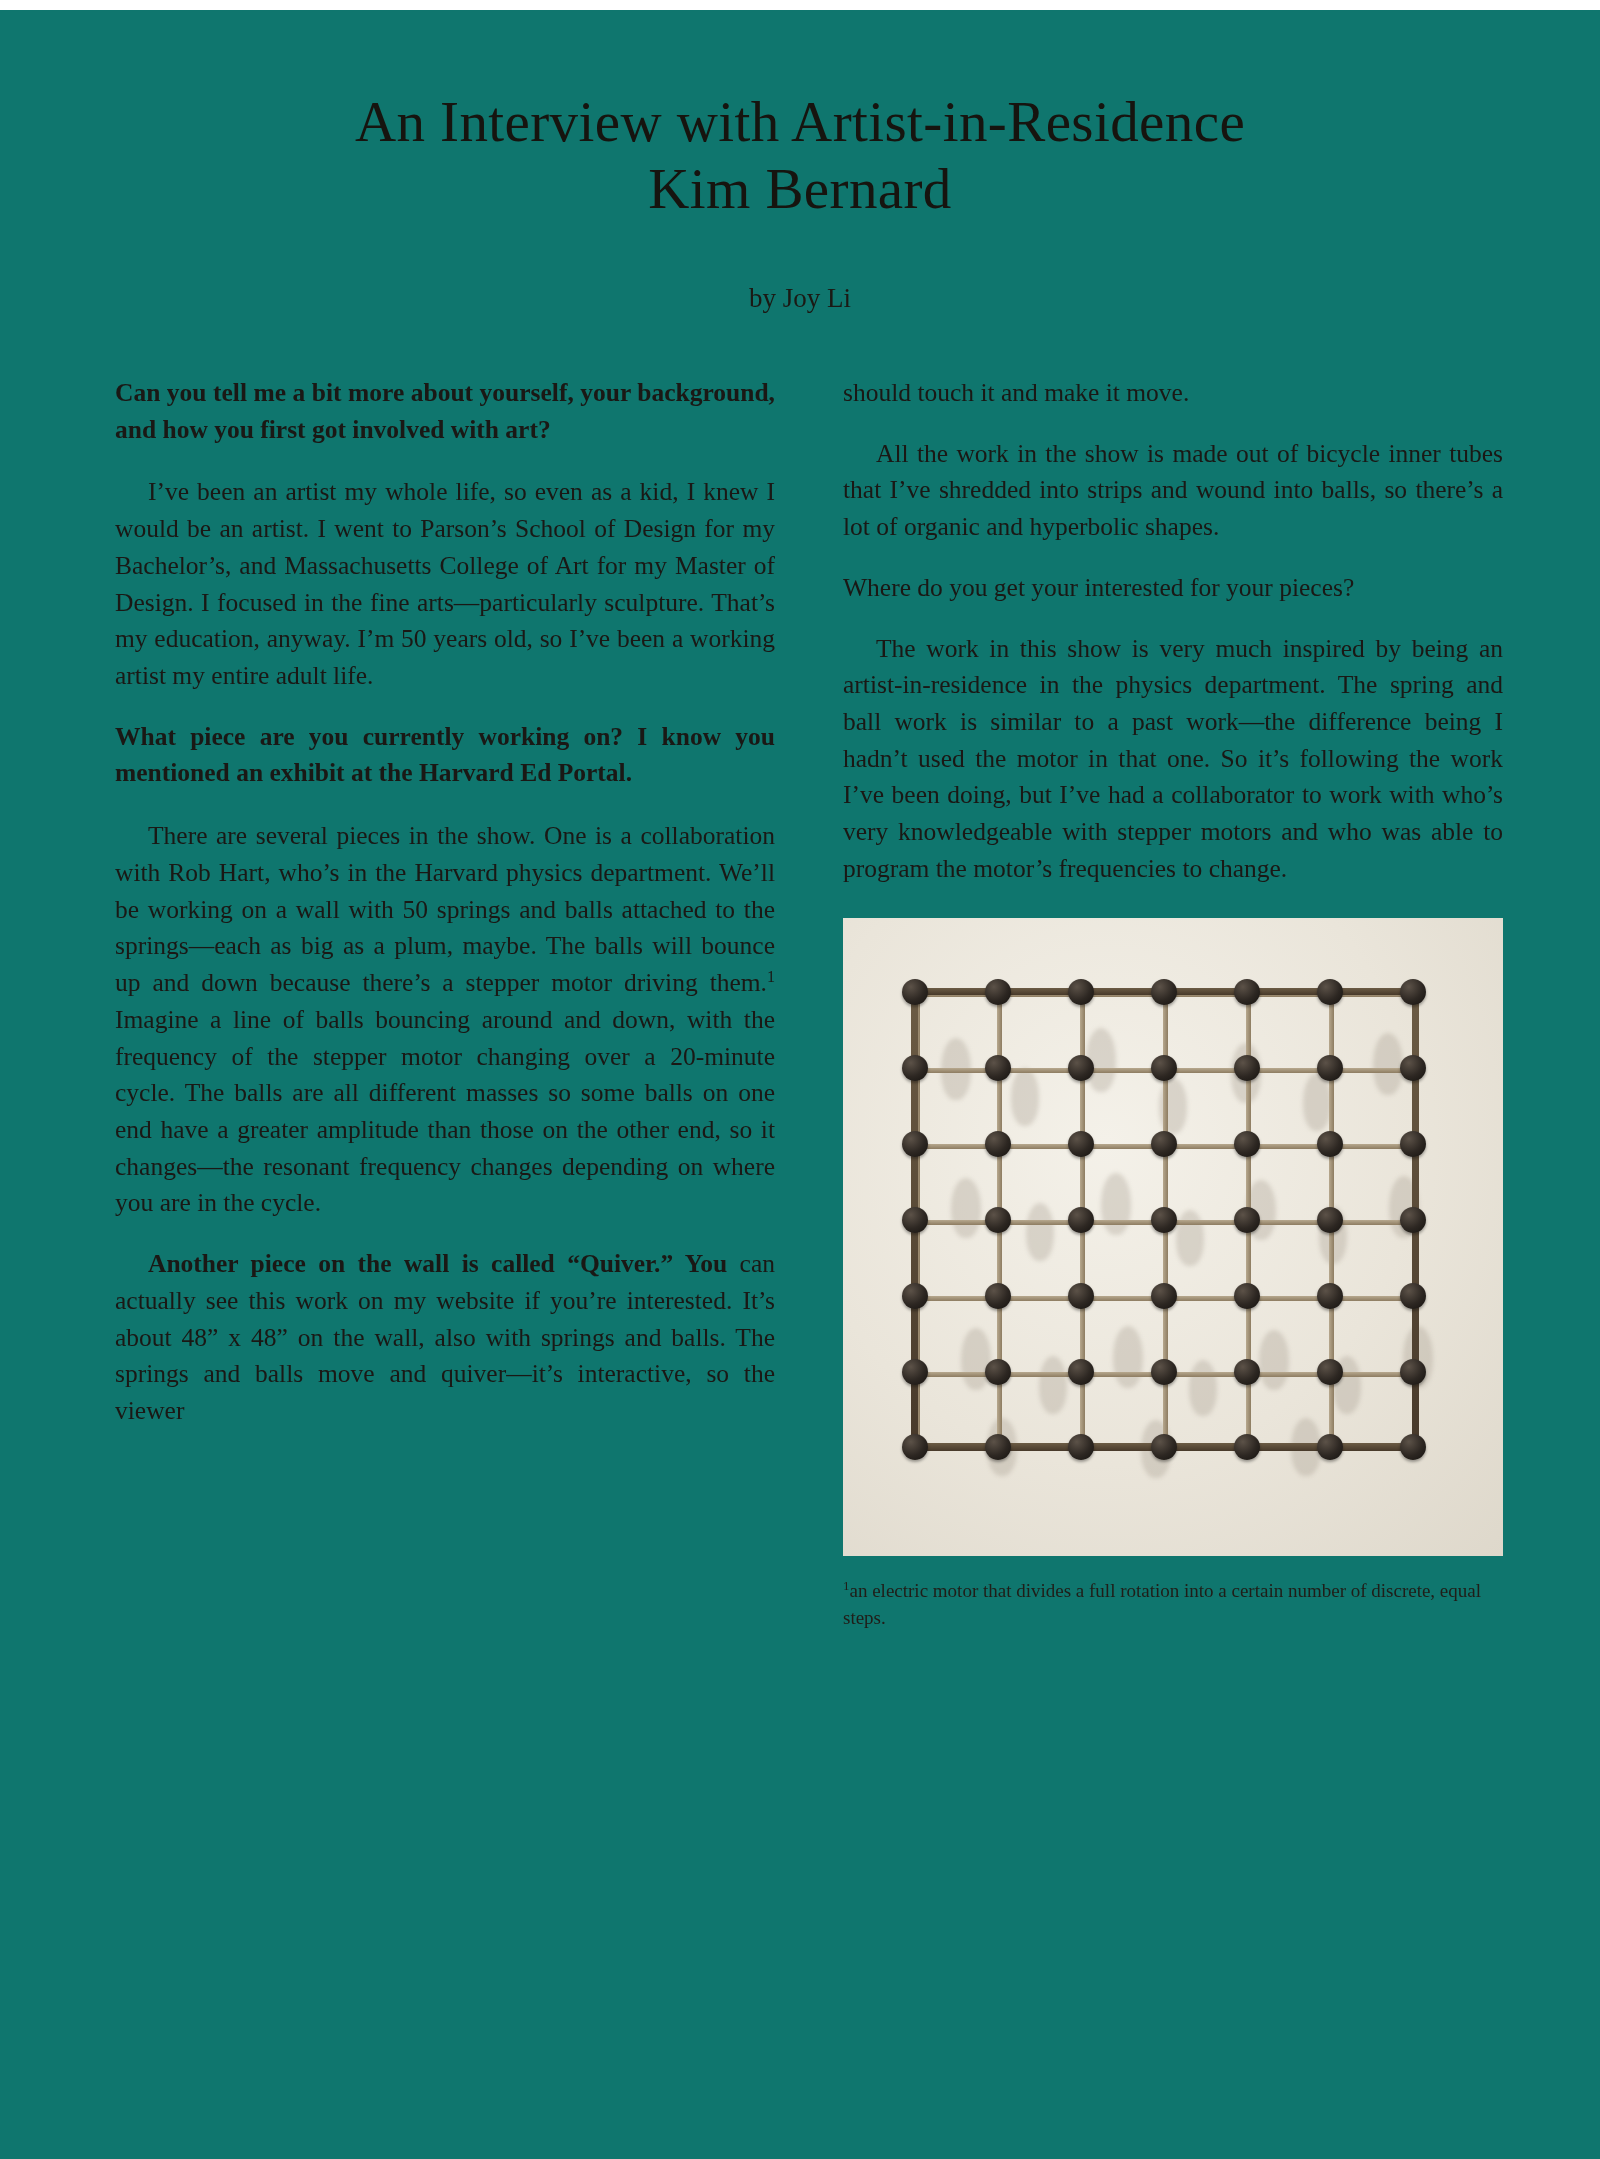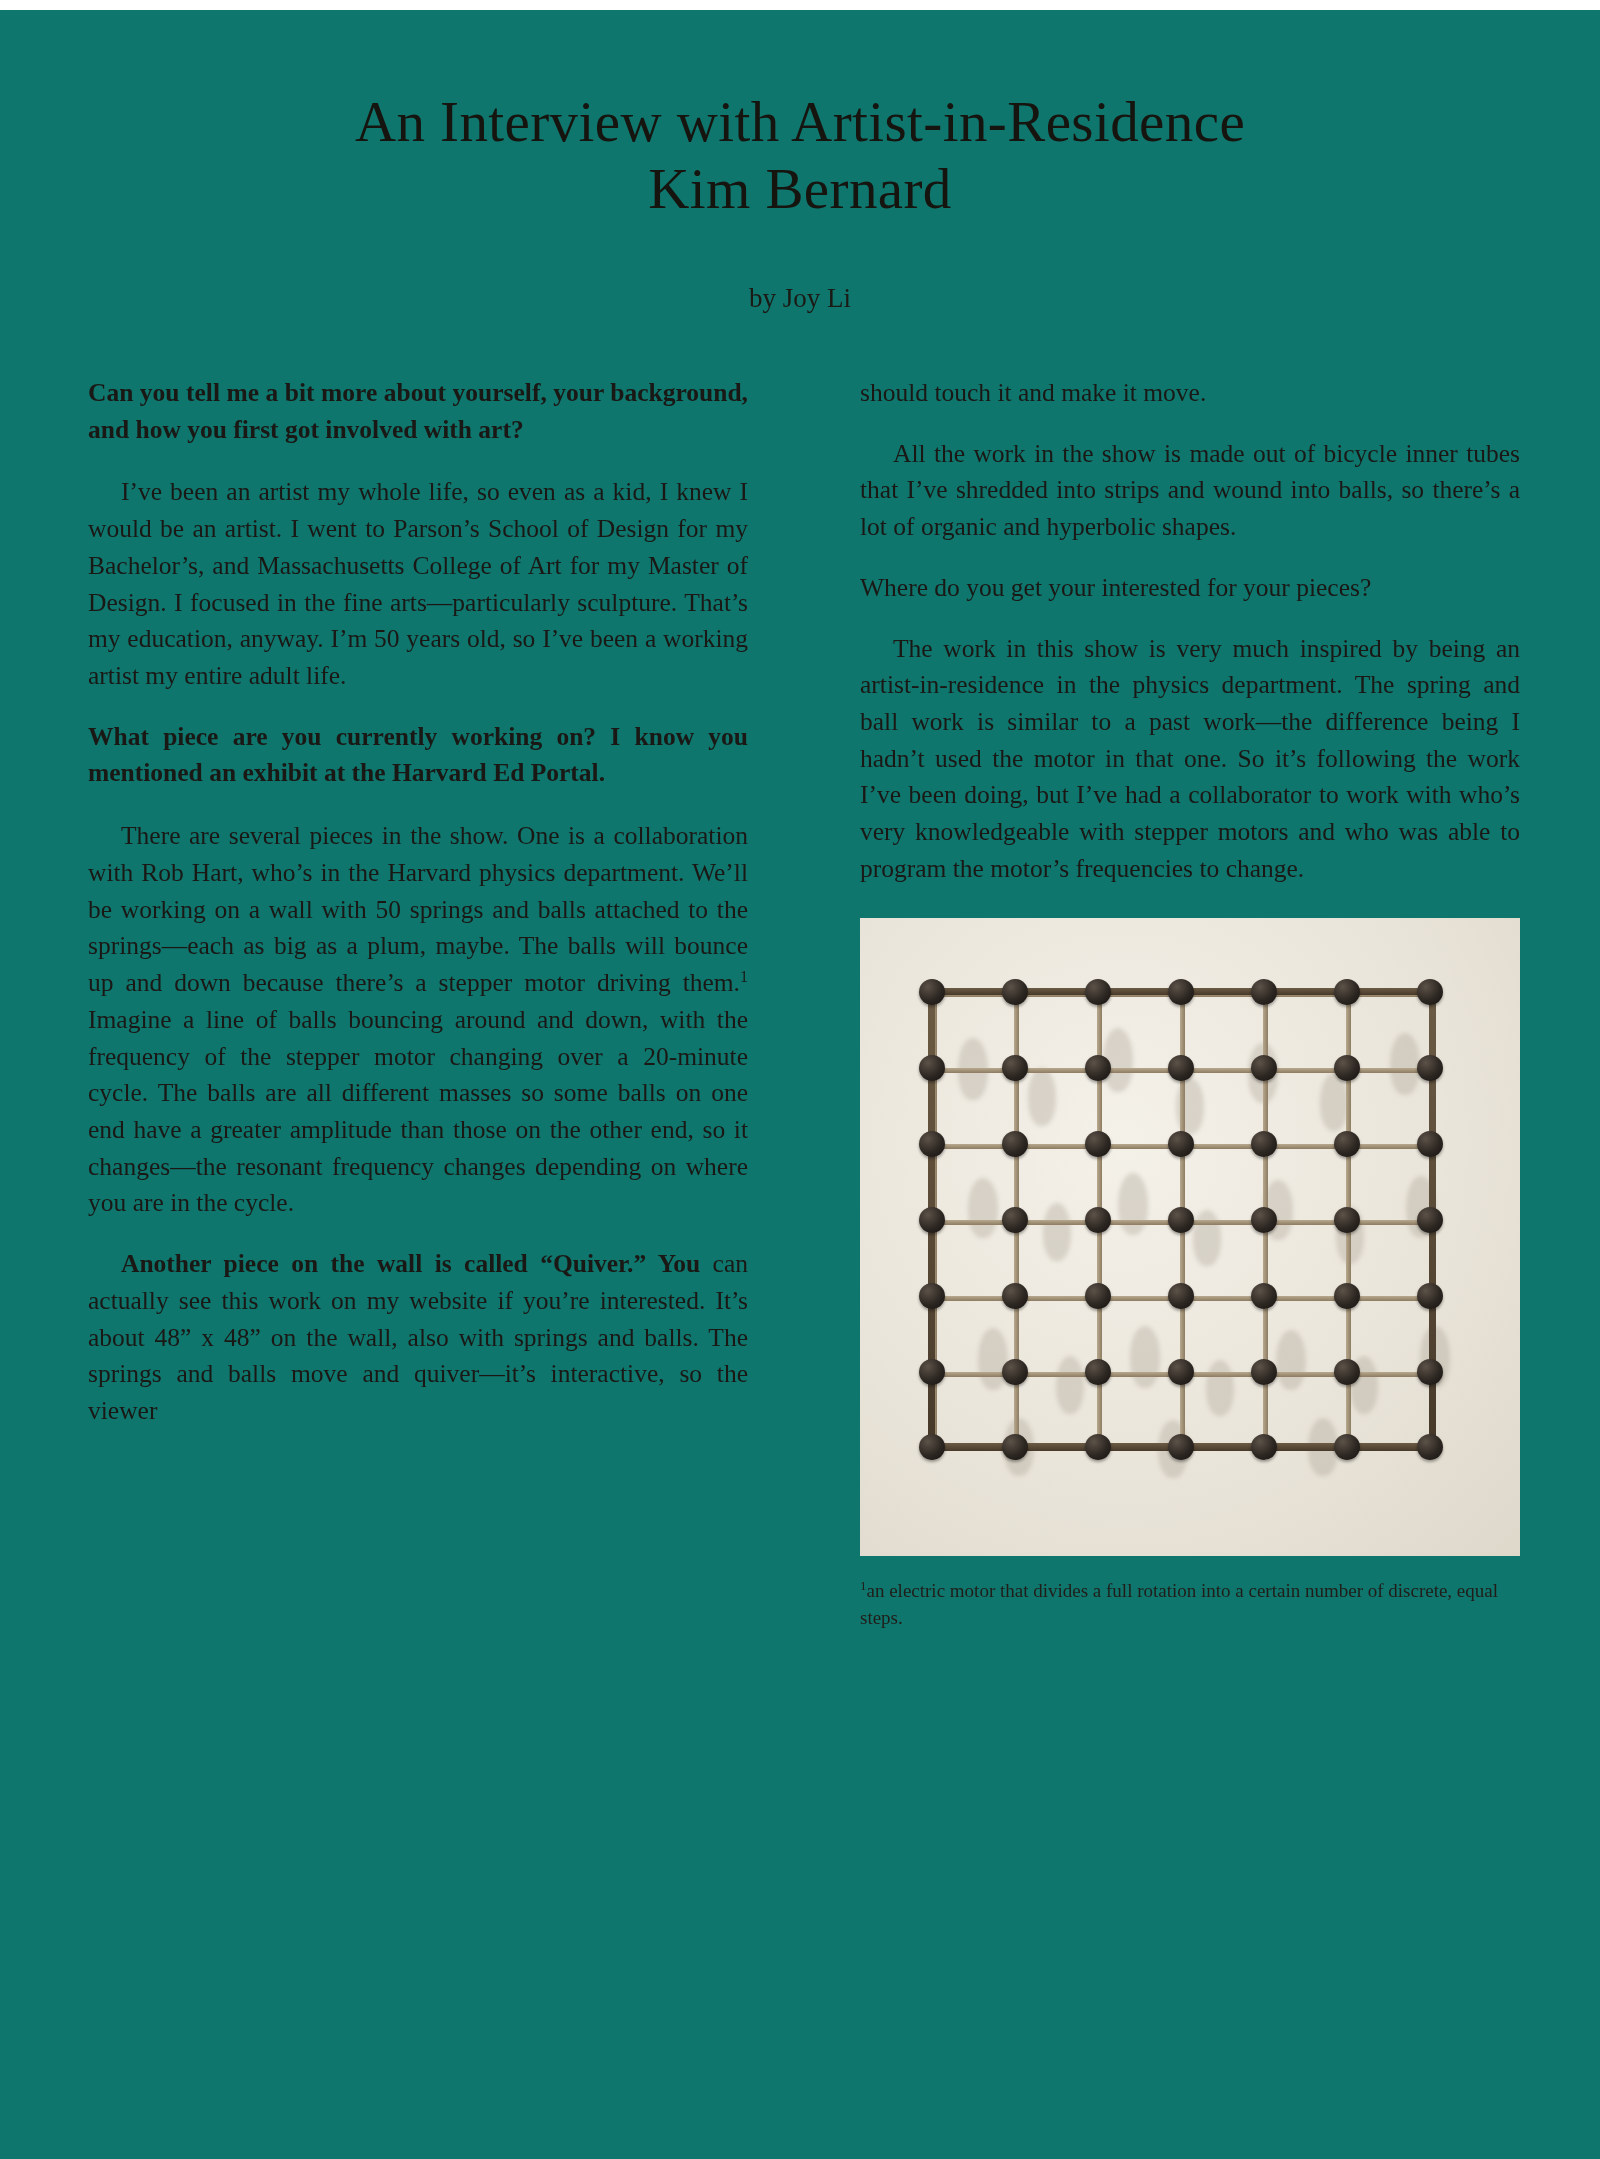--- a/index.html
+++ b/index.html
@@ -50,23 +50,24 @@
     position: absolute;
     left: 88px;
     top: 375px;
     width: 1428px;
     height: 1620px;
   }
   .col {
     position: absolute;
     top: 0;
     width: 660px;
+    margin-left: 27px;
   }
   .col-left { left: 0; }
-  .col-right { left: 772px; }
+  .col-right { left: 728px; }
 
   p {
     margin: 0 0 0 0;
     font-size: 25.5px;
     line-height: 1.44;
     text-align: justify;
     text-justify: inter-word;
     color: #1a1815;
   }
   p.q {

